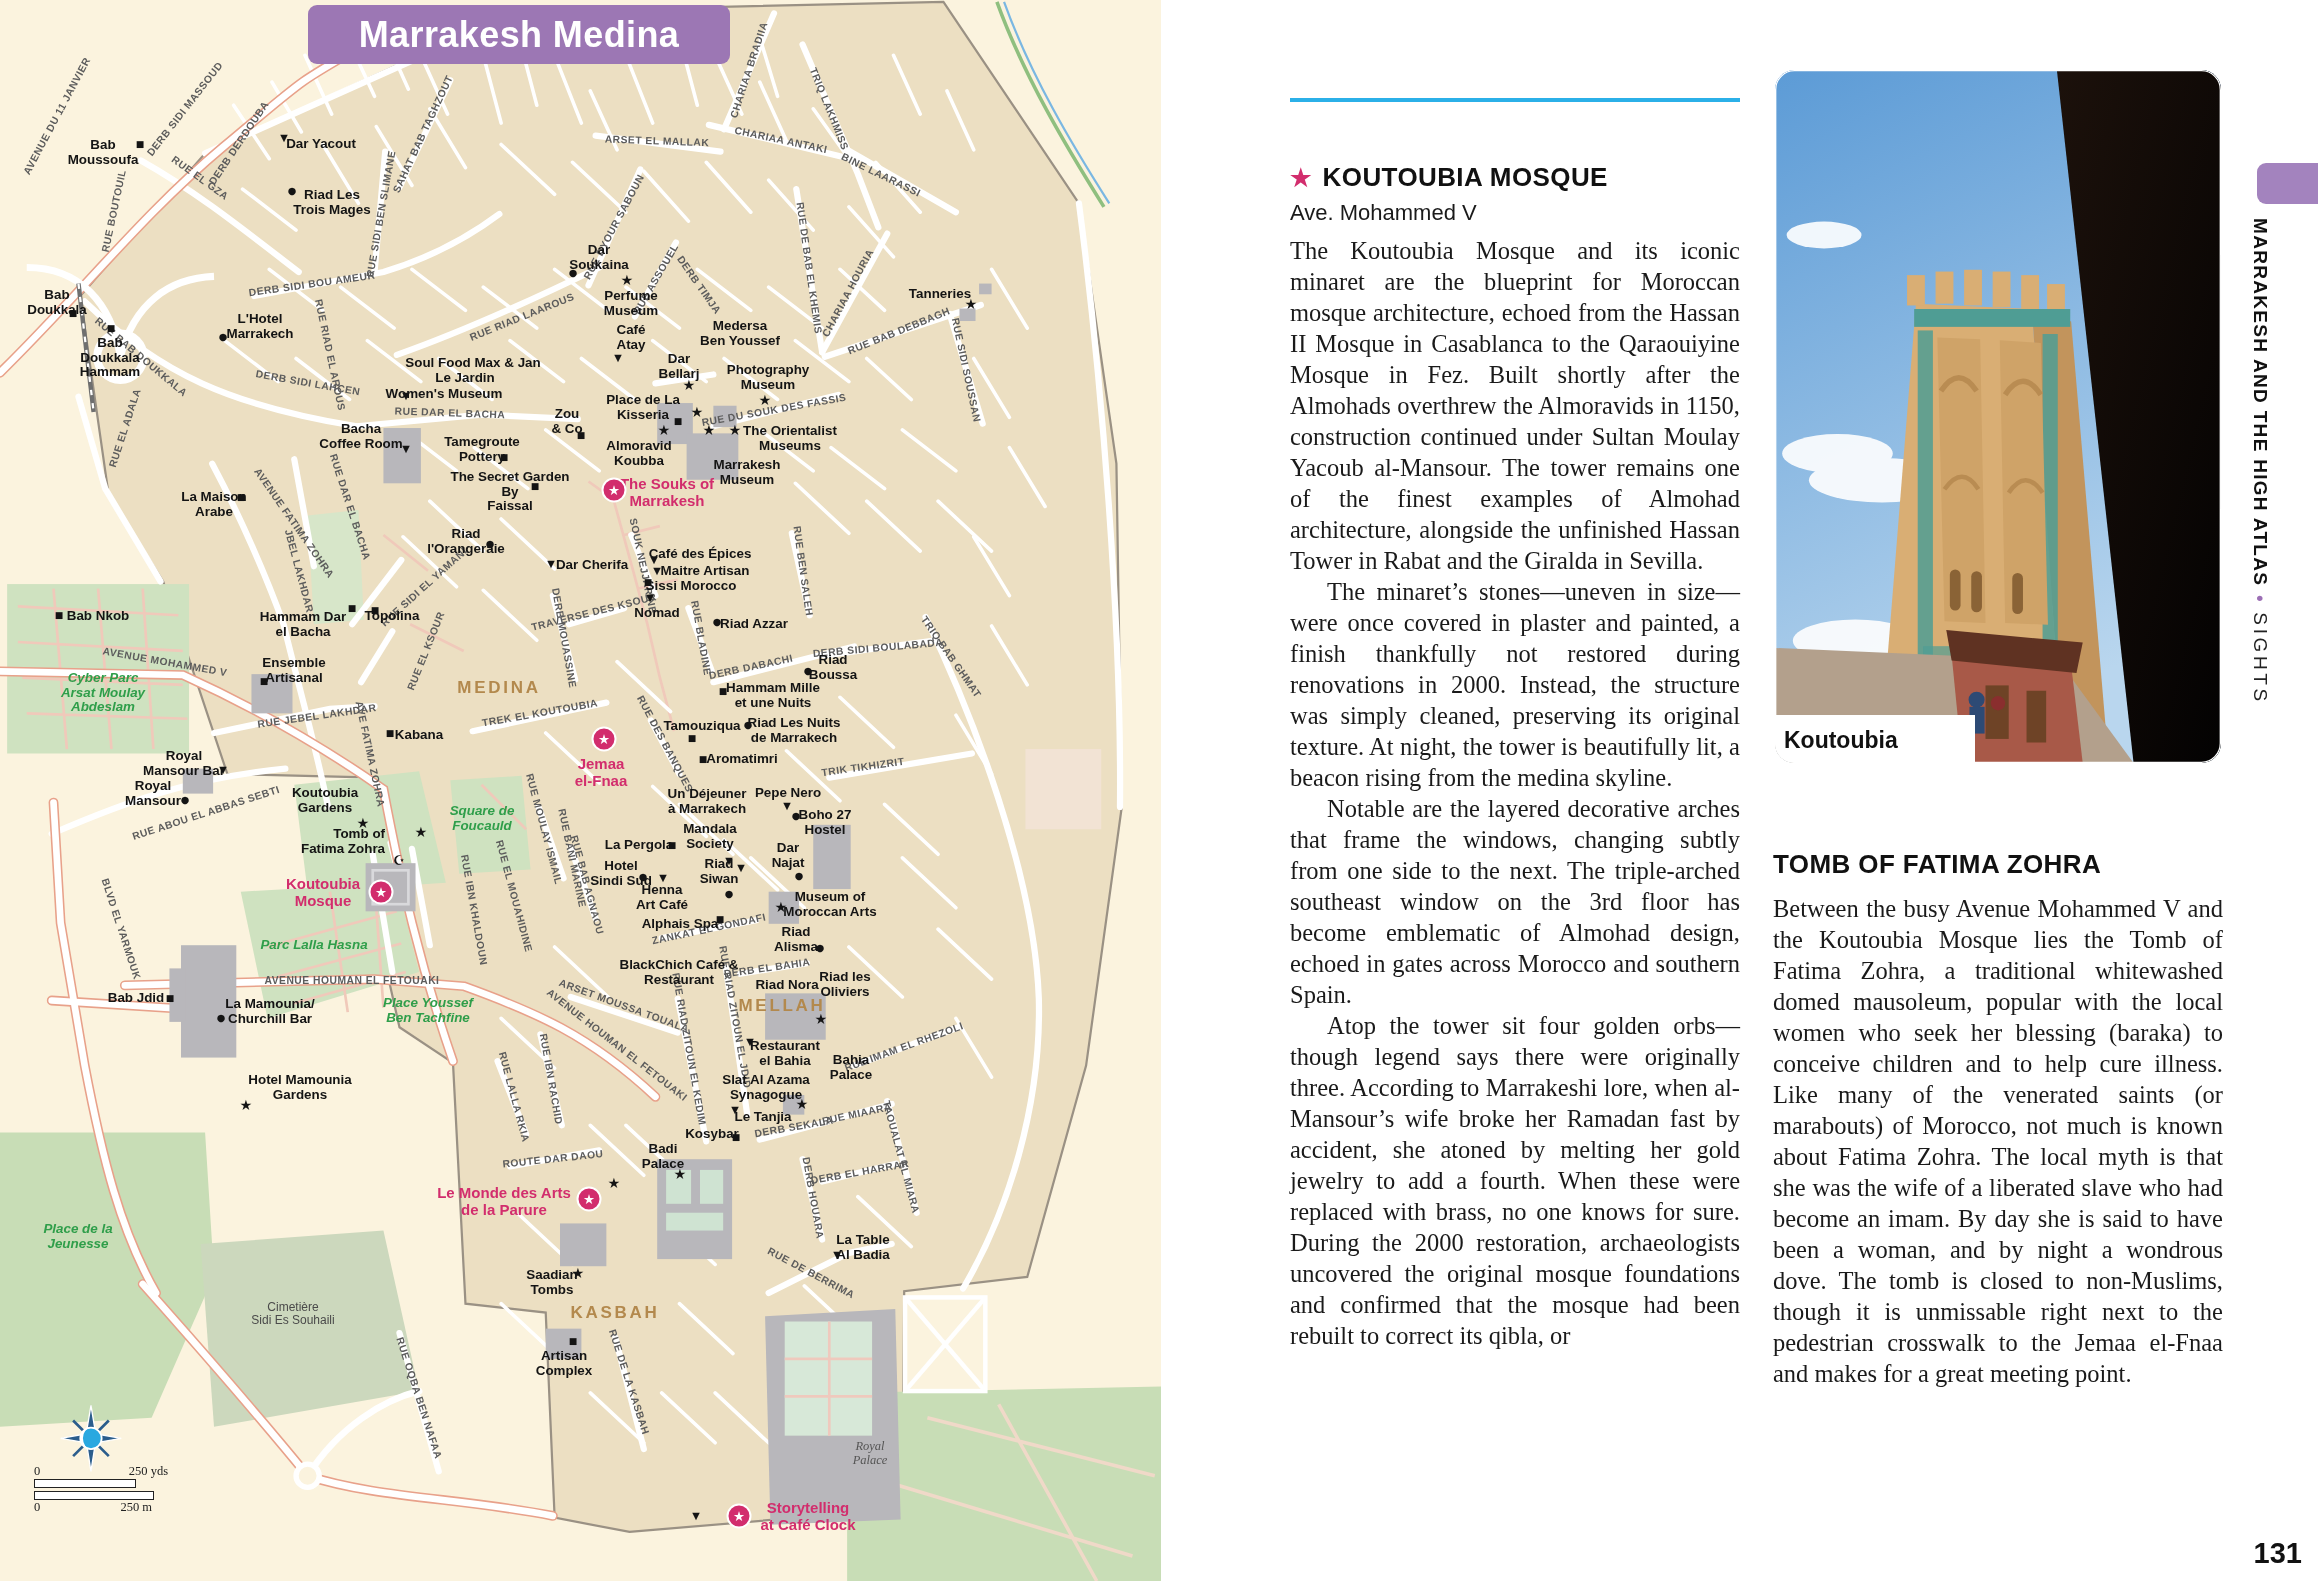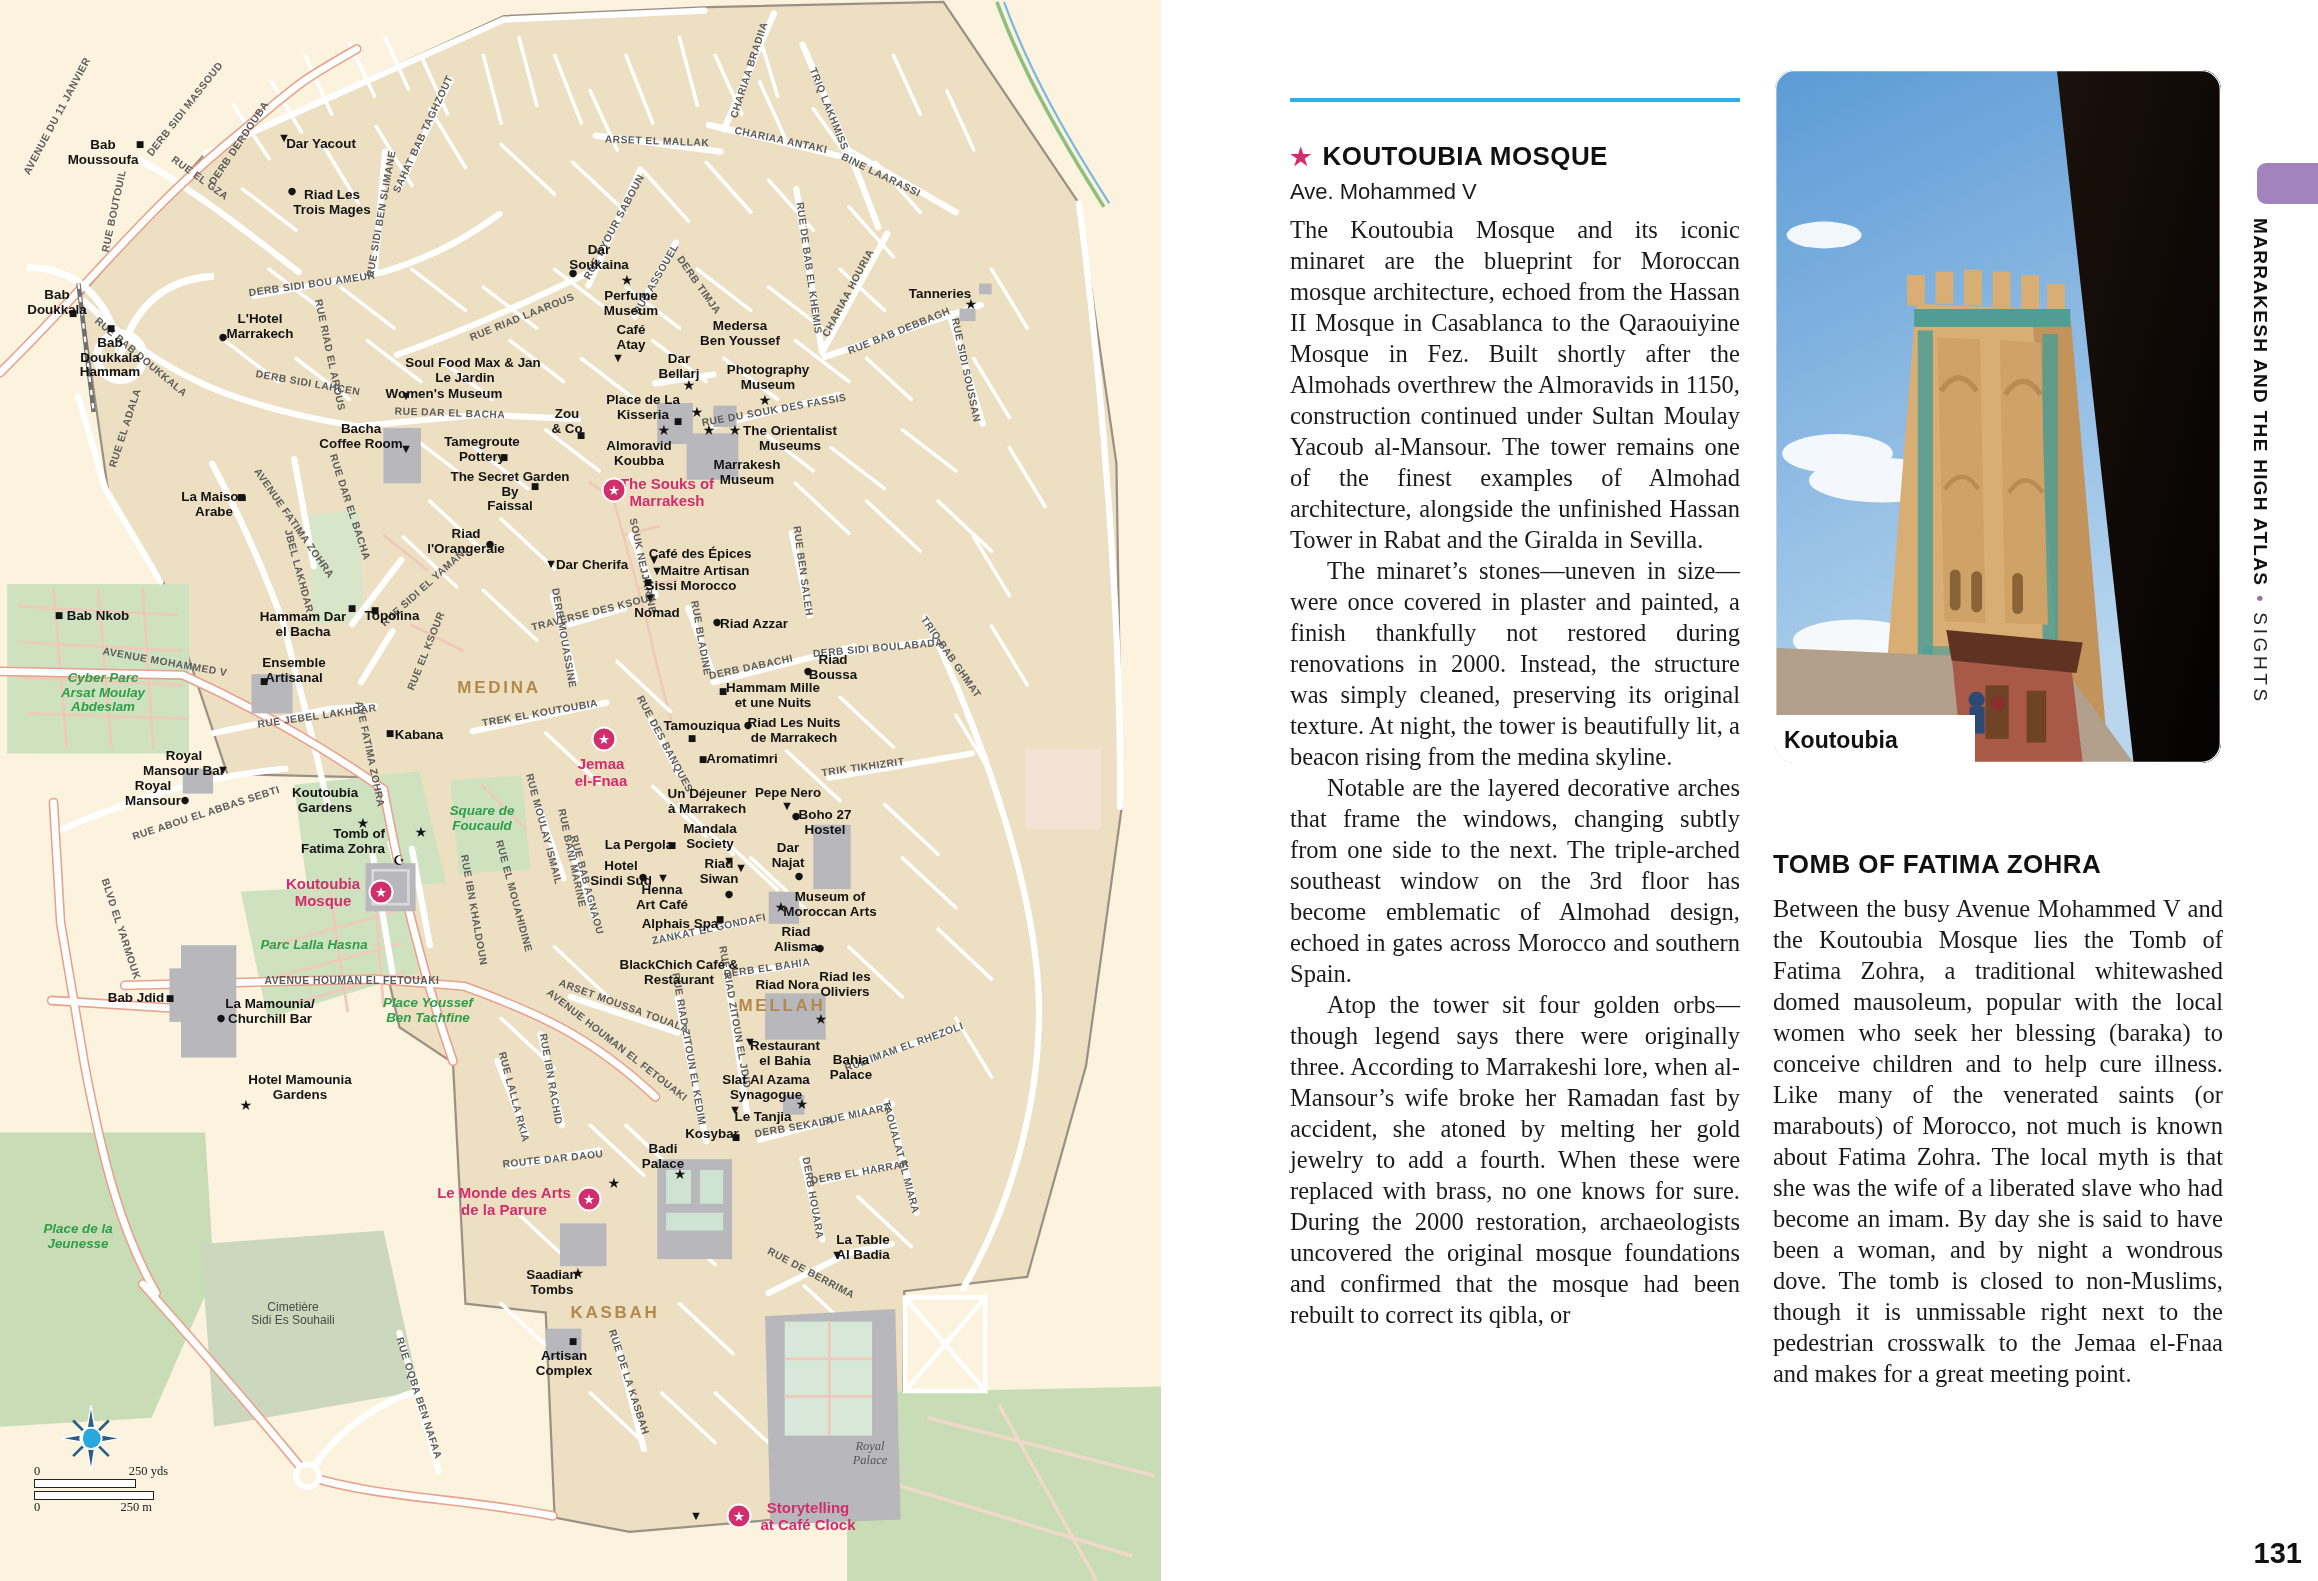--- a/index.html
+++ b/index.html
@@ -39,21 +39,21 @@
   
   .col{position:absolute;color:#1a1a1a;}
   #col1{left:1290px;top:77px;width:450px;}
   #col2{left:1773px;top:813px;width:450px;}
   .intro{font-size:25px;line-height:35px;text-align:justify;margin:0;}
   .moon{display:inline-block;width:27px;height:27px;background:#2bb0e8;border-radius:50%;
         position:relative;overflow:hidden;vertical-align:-5.4px;margin-left:7.1px;}
   .moon:before{content:"";position:absolute;left:-8px;top:0.9px;width:19.6px;height:25px;
                background:#fff;border-radius:50%;}
   .rule{height:3.6px;background:#2bb0e8;margin-top:21.4px;}
-  .sec-head{font-size:26px;font-weight:bold;letter-spacing:0.4px;color:#111;margin-top:39px;}
+  .sec-head{font-size:26px;font-weight:bold;letter-spacing:0.4px;color:#111;margin-top:60px;}
   .sec-head .hstar{color:#d22d6d;margin-right:10.7px;font-size:24px;}
   .address{font-size:22px;margin-top:7.1px;margin-bottom:9px;}
   .body p{font-family:"Liberation Serif",serif;font-size:24.5px;line-height:31px;
           text-align:justify;margin:0;}
   .body p.ind{text-indent:37px;}
   #col2 .sec-head{margin-top:36px;margin-bottom:12.5px;}
 
   
   .photo-wrap{position:absolute;left:1775px;top:70px;width:446px;height:693px;border-radius:19.6px;
               overflow:hidden;}
@@ -242,20 +242,21 @@
 
       <g>
         <polygon points="102,1576 108,1612 102,1650 96,1612" fill="#2b5d8c" stroke="#fff" stroke-width="1.5"></polygon>
         <polygon points="68,1613 102,1607 136,1613 102,1619" fill="#2b5d8c" stroke="#fff" stroke-width="1.5"></polygon>
         <path d="M82,1593 L122,1633 M122,1593 L82,1633" stroke="#2b5d8c" stroke-width="3"></path>
         <circle cx="102" cy="1613" r="12" fill="#29a8e0" stroke="#fff" stroke-width="2"></circle>
         <path d="M102,1601 a12,12 0 0 0 0,24 a9,12 0 0 1 0,-24" fill="#ffffff"></path>
       </g>
     </svg>
 
+    <div class="map-title">Marrakesh Medina</div>
 
     <div id="label-layer" style="position:absolute;left:0;top:0;width:1161px;height:1581px;">
         <div class="ml street" style="left: 57px; top: 116px; transform: translate(-50%, -50%) rotate(-62deg);">AVENUE DU 11 JANVIER</div>
         <div class="ml street" style="left: 185px; top: 109px; transform: translate(-50%, -50%) rotate(-52deg);">DERB SIDI MASSOUD</div>
         <div class="ml street" style="left: 239px; top: 143px; transform: translate(-50%, -50%) rotate(-56deg);">DERB DERDOUBA</div>
         <div class="ml street" style="left: 200px; top: 178px; transform: translate(-50%, -50%) rotate(36deg);">RUE EL GZA</div>
         <div class="ml street" style="left: 114px; top: 211px; transform: translate(-50%, -50%) rotate(-78deg);">RUE BOUTOUIL</div>
         <div class="ml street" style="left: 312px; top: 284px; transform: translate(-50%, -50%) rotate(-8deg);">DERB SIDI BOU AMEUR</div>
         <div class="ml street" style="left: 141px; top: 357px; transform: translate(-50%, -50%) rotate(40deg);">RUE BAB DOUKKALA</div>
         <div class="ml street" style="left: 308px; top: 383px; transform: translate(-50%, -50%) rotate(10deg);">DERB SIDI LAHCEN</div>

